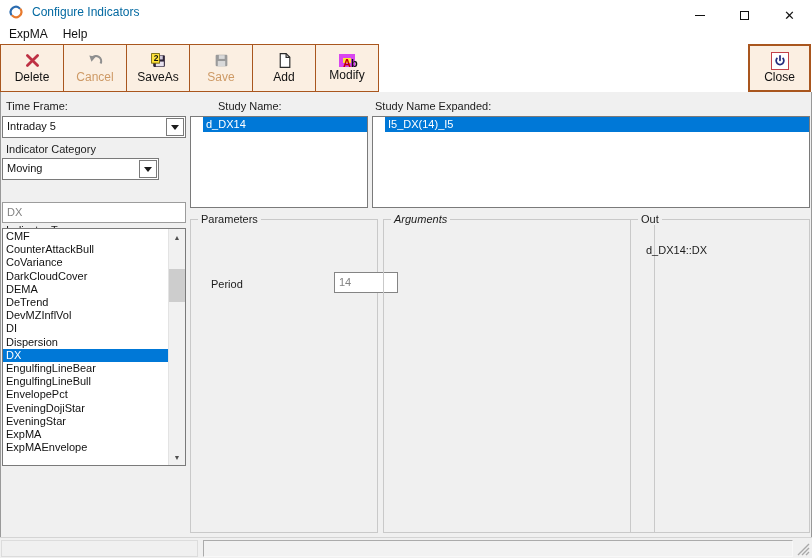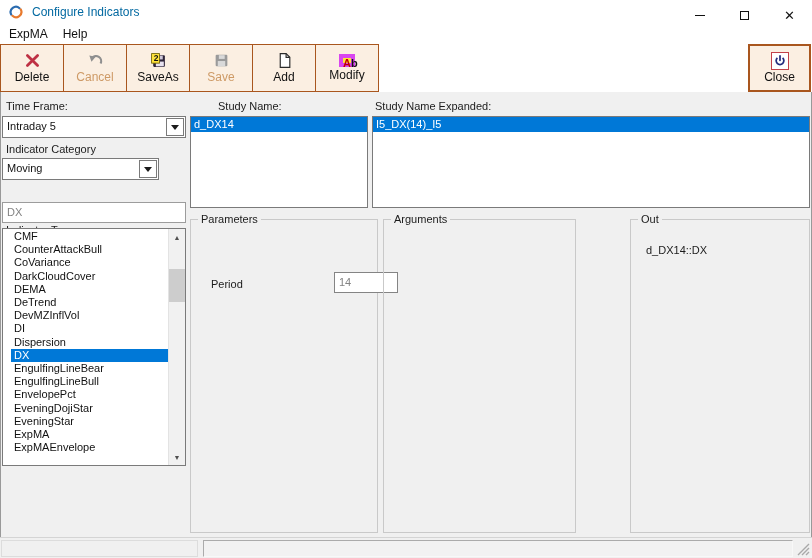--- a/index.html
+++ b/index.html
@@ -41,31 +41,31 @@
   .fl{position:absolute;font-size:11px;color:#1b1b1b;}
   .combo{position:absolute;height:22px;background:#FFF;border:1px solid #7A7A7A;font-size:11px;color:#111;
          padding:3px 20px 0 4px;}
   .combo-btn{position:absolute;right:1px;top:1px;bottom:1px;width:18px;background:#FFF;border:1px solid #7A7A7A;
              display:flex;align-items:center;justify-content:center;}
   .combo-arrow{width:0;height:0;border-left:4px solid transparent;border-right:4px solid transparent;border-top:5px solid #1b1b1b;}
   .field{position:absolute;background:#FFF;border:1px solid #9C9C9C;font-size:11px;color:#838383;padding:3px 0 0 4px;}
 
   
   .listbox{position:absolute;left:2px;top:228px;width:184px;height:238px;background:#FFF;border:1px solid #7A7A7A;overflow:hidden;}
-  .listbox .items{position:absolute;left:8px;top:1px;right:17px;}
+  .listbox .items{position:absolute;left:0;top:1px;right:17px;}
   .li{font-size:11px;line-height:13.2px;color:#111;padding-left:3px;white-space:nowrap;}
   .li.sel{background:#0078D7;color:#FFF;}
   .scrollbar{position:absolute;right:0;top:0;bottom:0;width:17px;background:#F1F1F1;border-left:1px solid #E3E3E3;}
   .sb-btn{position:absolute;left:0;width:16px;height:16px;color:#505050;font-size:7px;display:flex;align-items:center;justify-content:center;}
   .sb-up{top:0;} .sb-down{bottom:0;}
   .sb-thumb{position:absolute;left:0;top:40px;width:16px;height:33px;background:#CDCDCD;}
 
   
   .studylist{position:absolute;top:116px;height:92px;background:#FFF;border:1px solid #7A7A7A;overflow:hidden;}
-  .studylist .li{line-height:15px;}
+  .studylist .li{line-height:15px;margin-left:12px;}
 
   
   .groupbox{position:absolute;top:219px;height:314px;border:1px solid #C9C9C9;}
   .legend{position:absolute;top:-7px;left:7px;background:#F0F0F0;padding:0 3px;font-size:11px;color:#1b1b1b;}
 
   
   .statusbar{position:absolute;left:0;top:537px;width:812px;height:21px;background:#F0F0F0;border-top:1px solid #D4D4D4;}
   .status-left{position:absolute;left:1px;top:2px;width:197px;height:17px;border:1px solid #DCDCDC;}
   .status-panel{position:absolute;left:203px;top:2px;width:590px;height:17px;background:#F2F2F2;border:1px solid #ABABAB;border-bottom-color:#F8F8F8;border-right-color:#F8F8F8;}
   .grip{position:absolute;right:2px;bottom:2px;width:13px;height:13px;}
@@ -215,21 +215,21 @@
         <div class="li sel">I5_DX(14)_I5</div>
       </div>
   </div>
 
   <div class="groupbox" style="left:190px;width:188px;">
     <span class="legend">Parameters</span>
     <div class="fl" style="left:20px;top:58px;text-align:center;">Period</div>
     <div class="field" style="left:115px;top:52px;width:64px;height:21px;border-color:#848484;margin-left:28px;">14</div>
   </div>
 
-  <div class="groupbox" style="left:383px;width:193px;">
+  <div class="groupbox" style="left:383px;width:272px;font-style:italic;">
     <span class="legend">Arguments</span>
   </div>
 
   <div class="groupbox" style="left:630px;width:180px;">
     <span class="legend">Out</span>
     <div class="fl" style="left:15px;top:24px;">d_DX14::DX</div>
   </div>
 
   <div class="statusbar">
     <div class="status-left"></div>

